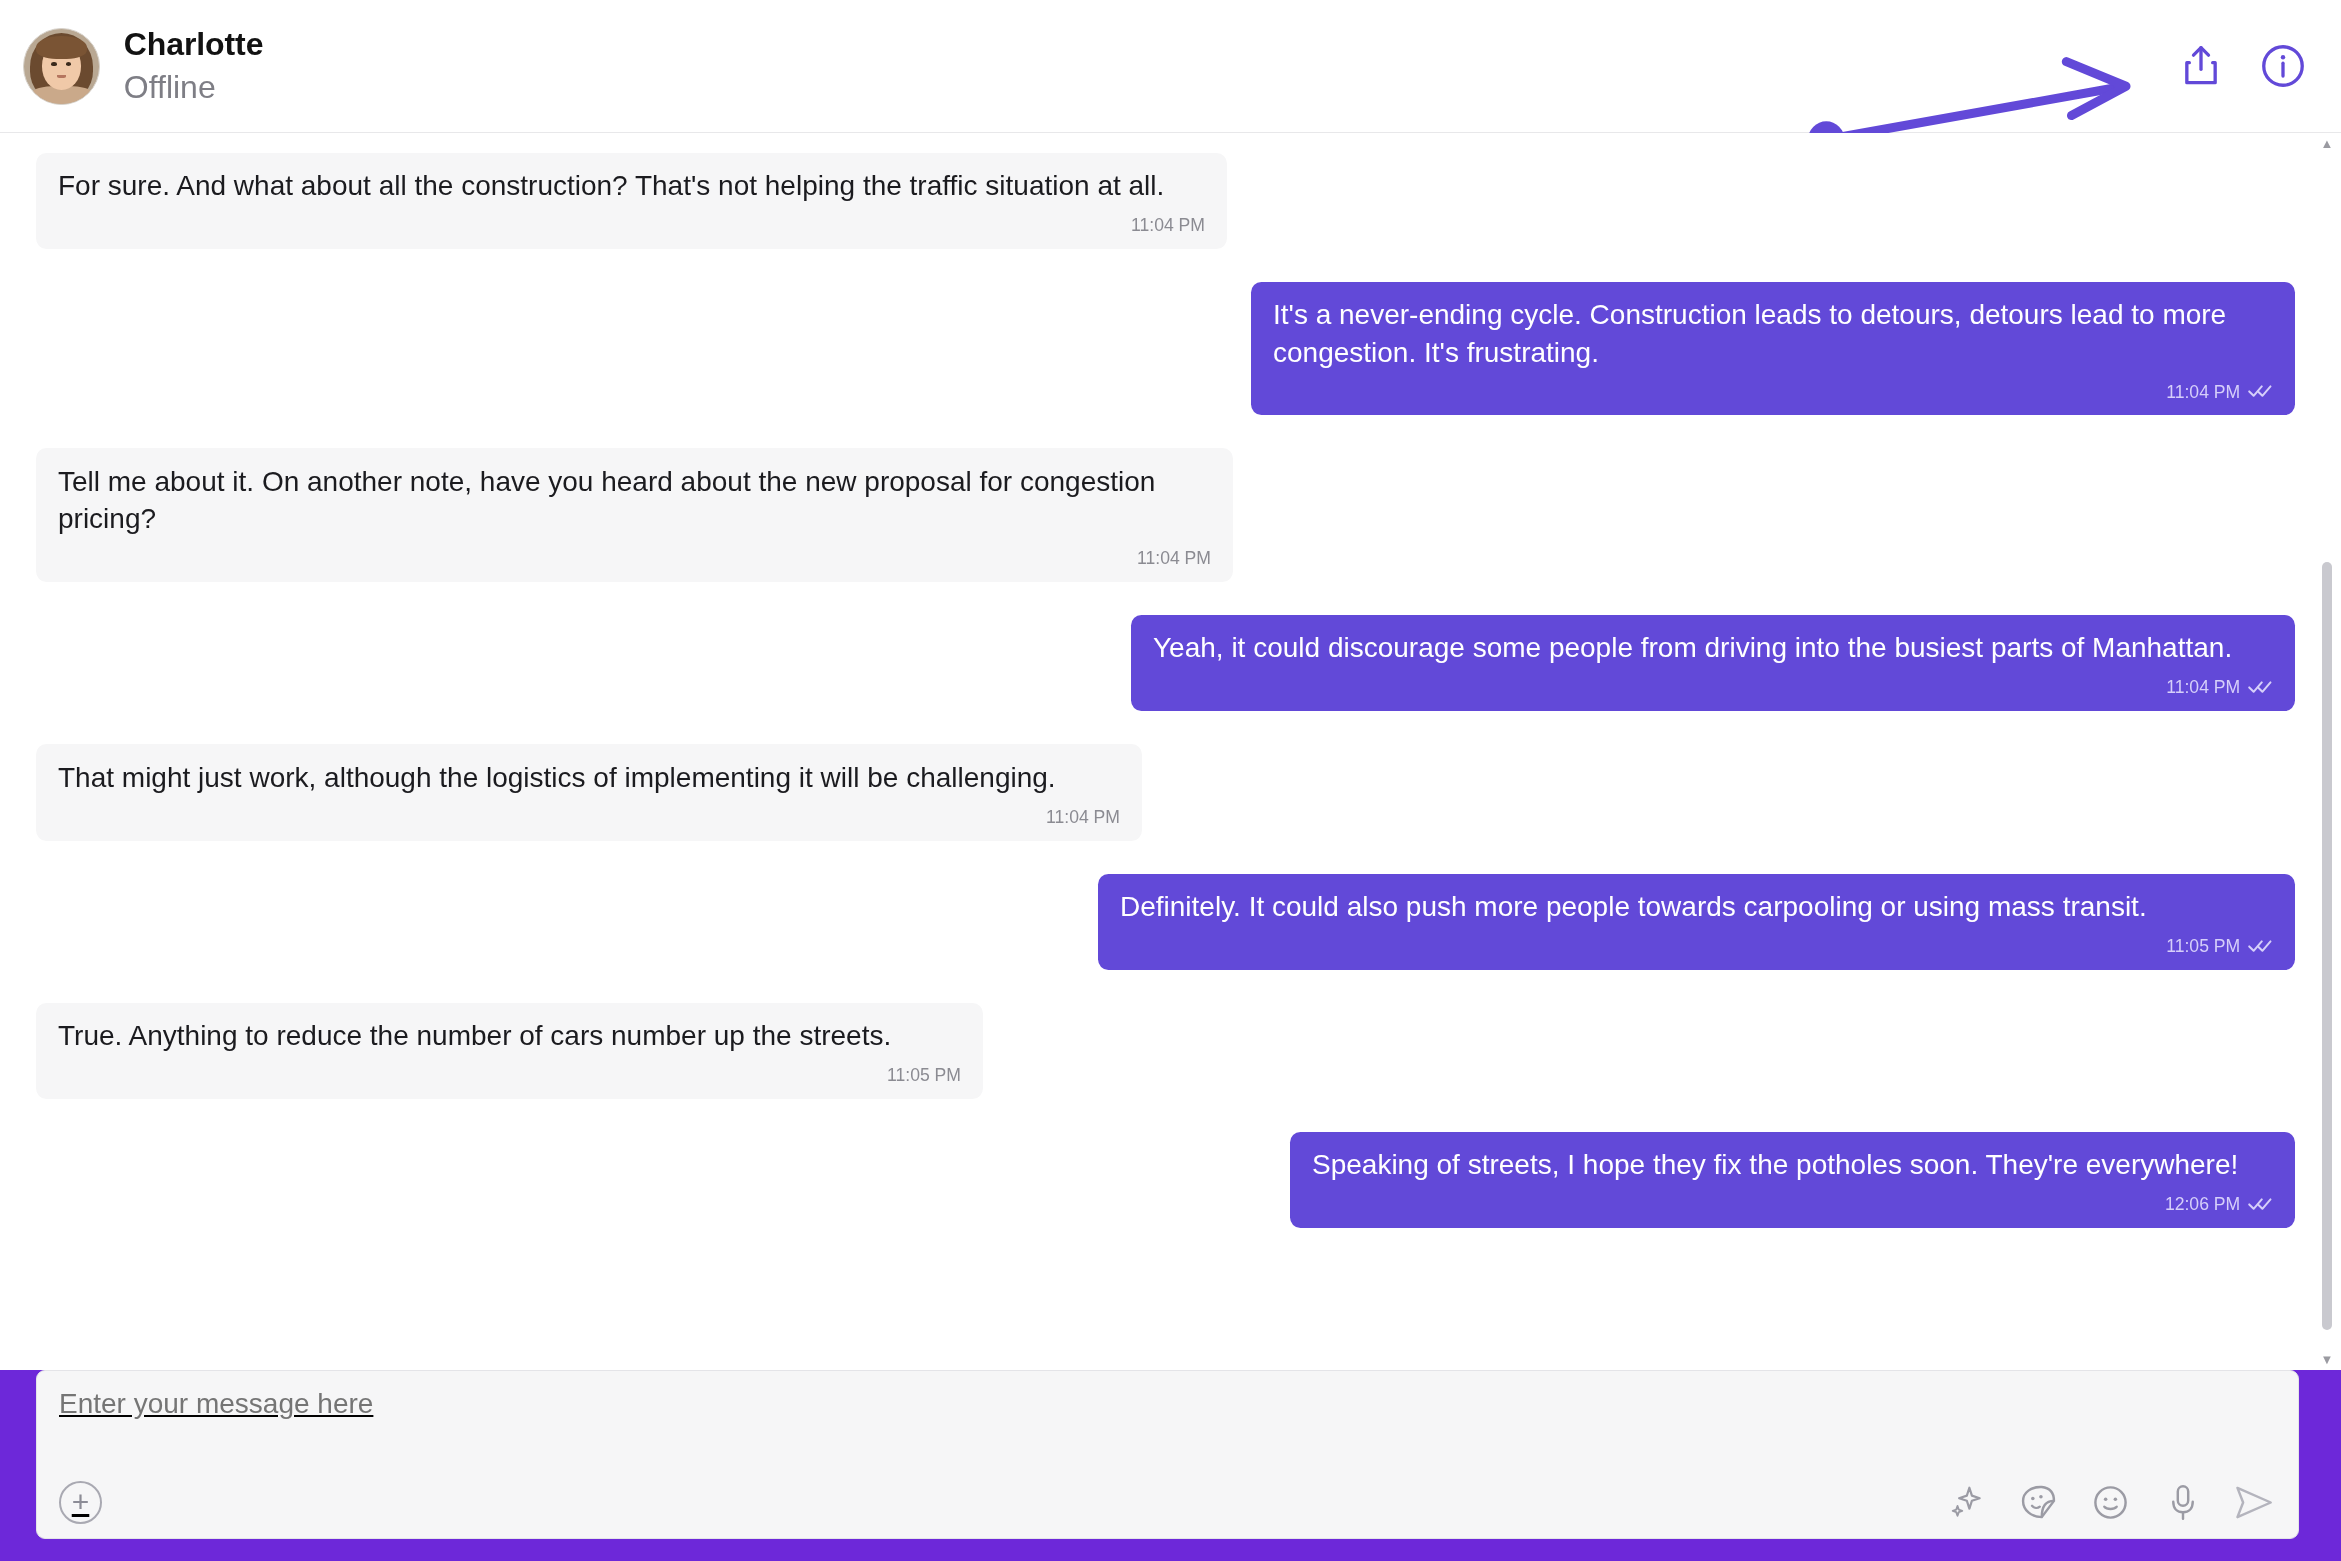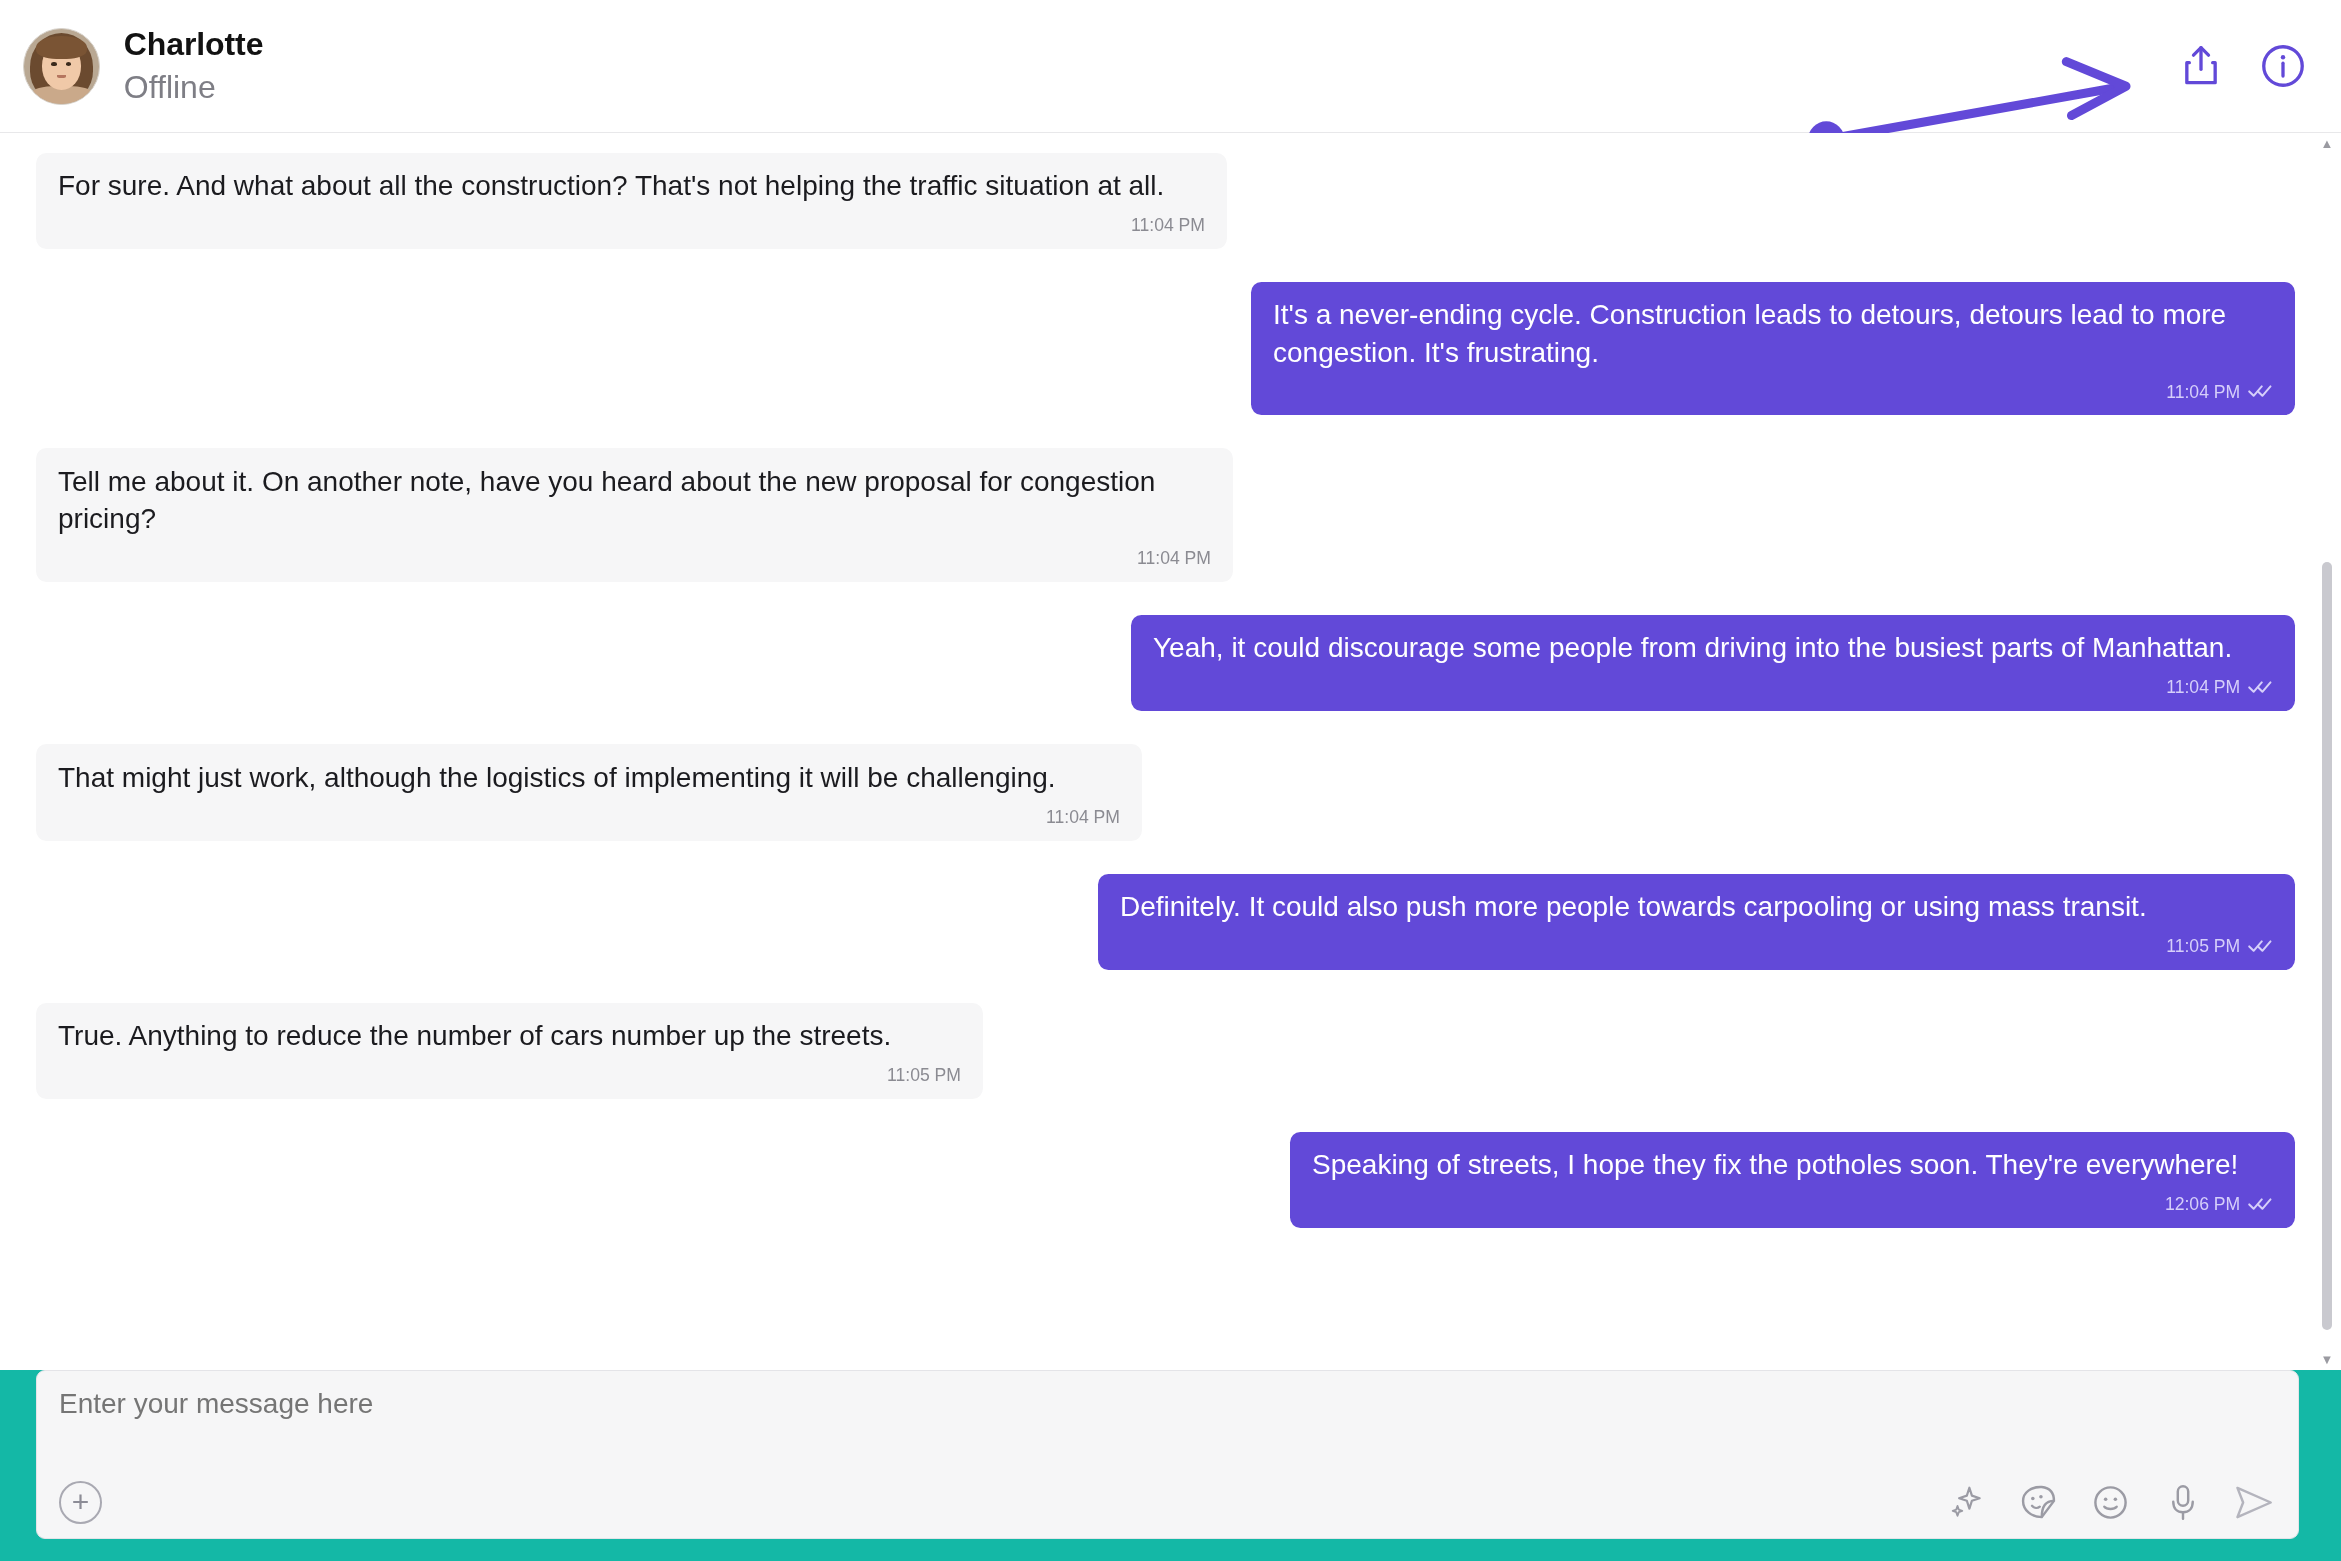--- a/index.html
+++ b/index.html
@@ -12,21 +12,21 @@
     width: 2342px;
     height: 1561px;
     overflow: hidden;
   }
   .app {
     position: relative;
     width: 2342px;
     height: 1561px;
     display: flex;
     flex-direction: column;
-    background: #14b8a6;
+    background: #6d28d9;
     justify-content: center;
   }
 
   
   .header {
     position: relative;
     height: 133px;
     flex: 0 0 133px;
     display: flex;
     align-items: center;
@@ -253,20 +253,21 @@
     box-sizing: border-box;
     margin: 0 43px 22px 36px;
     background: #f6f6f7;
     border: 1.3px solid #e4e4e8;
     border-radius: 9px;
     display: flex;
     flex-direction: column;
     justify-content: space-between;
     padding: 17px 22px 14.3px 22px;
     position: relative;
+    text-decoration: underline;
   }
   .composer-input {
     font-size: 28px;
     color: #9a9aa1;
     background: transparent;
     border: none;
     outline: none;
     width: 100%;
     font-family: "Liberation Sans", sans-serif;
     padding: 0;

